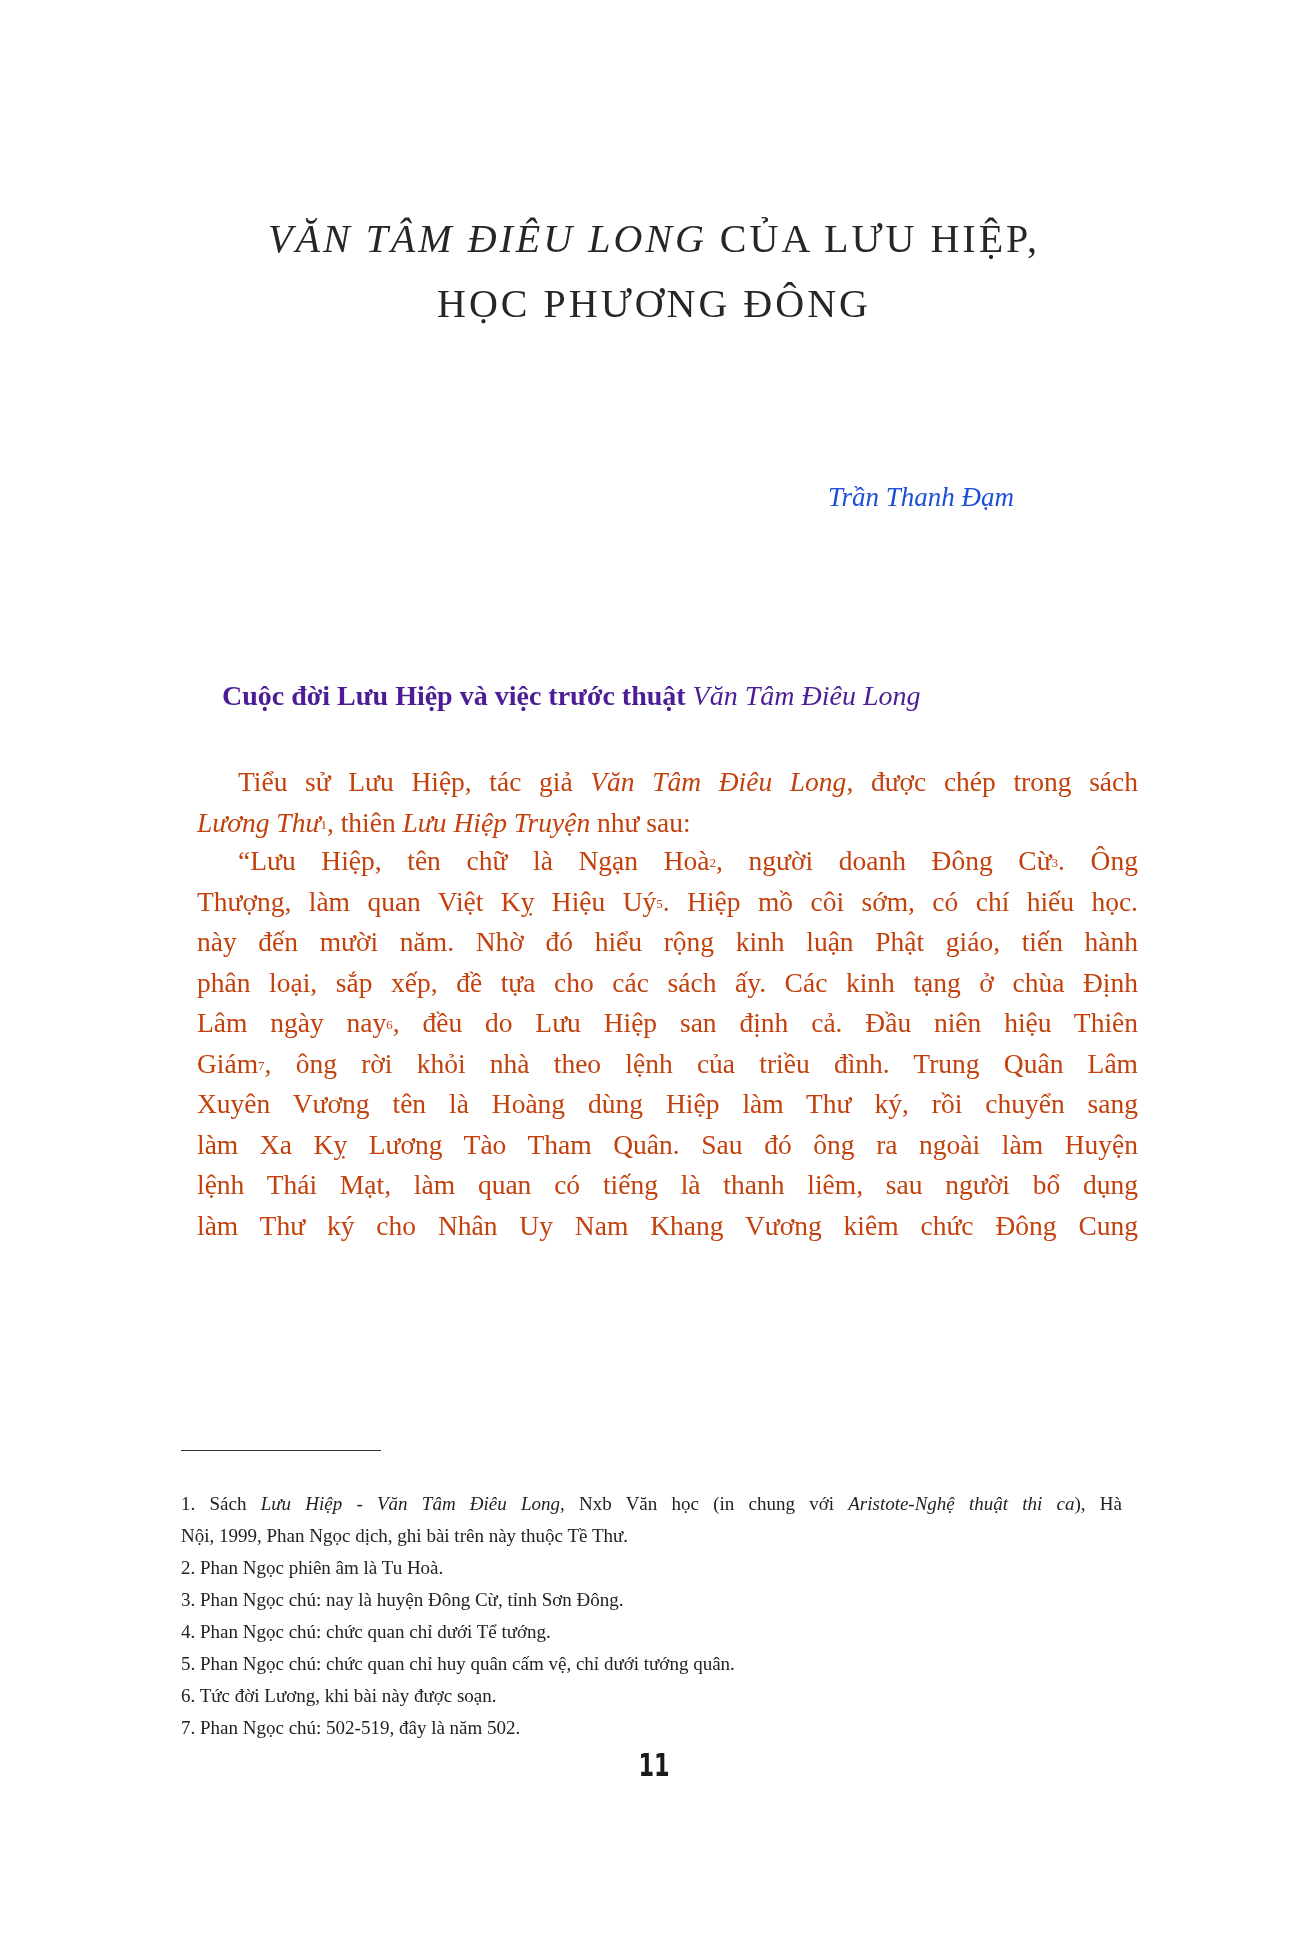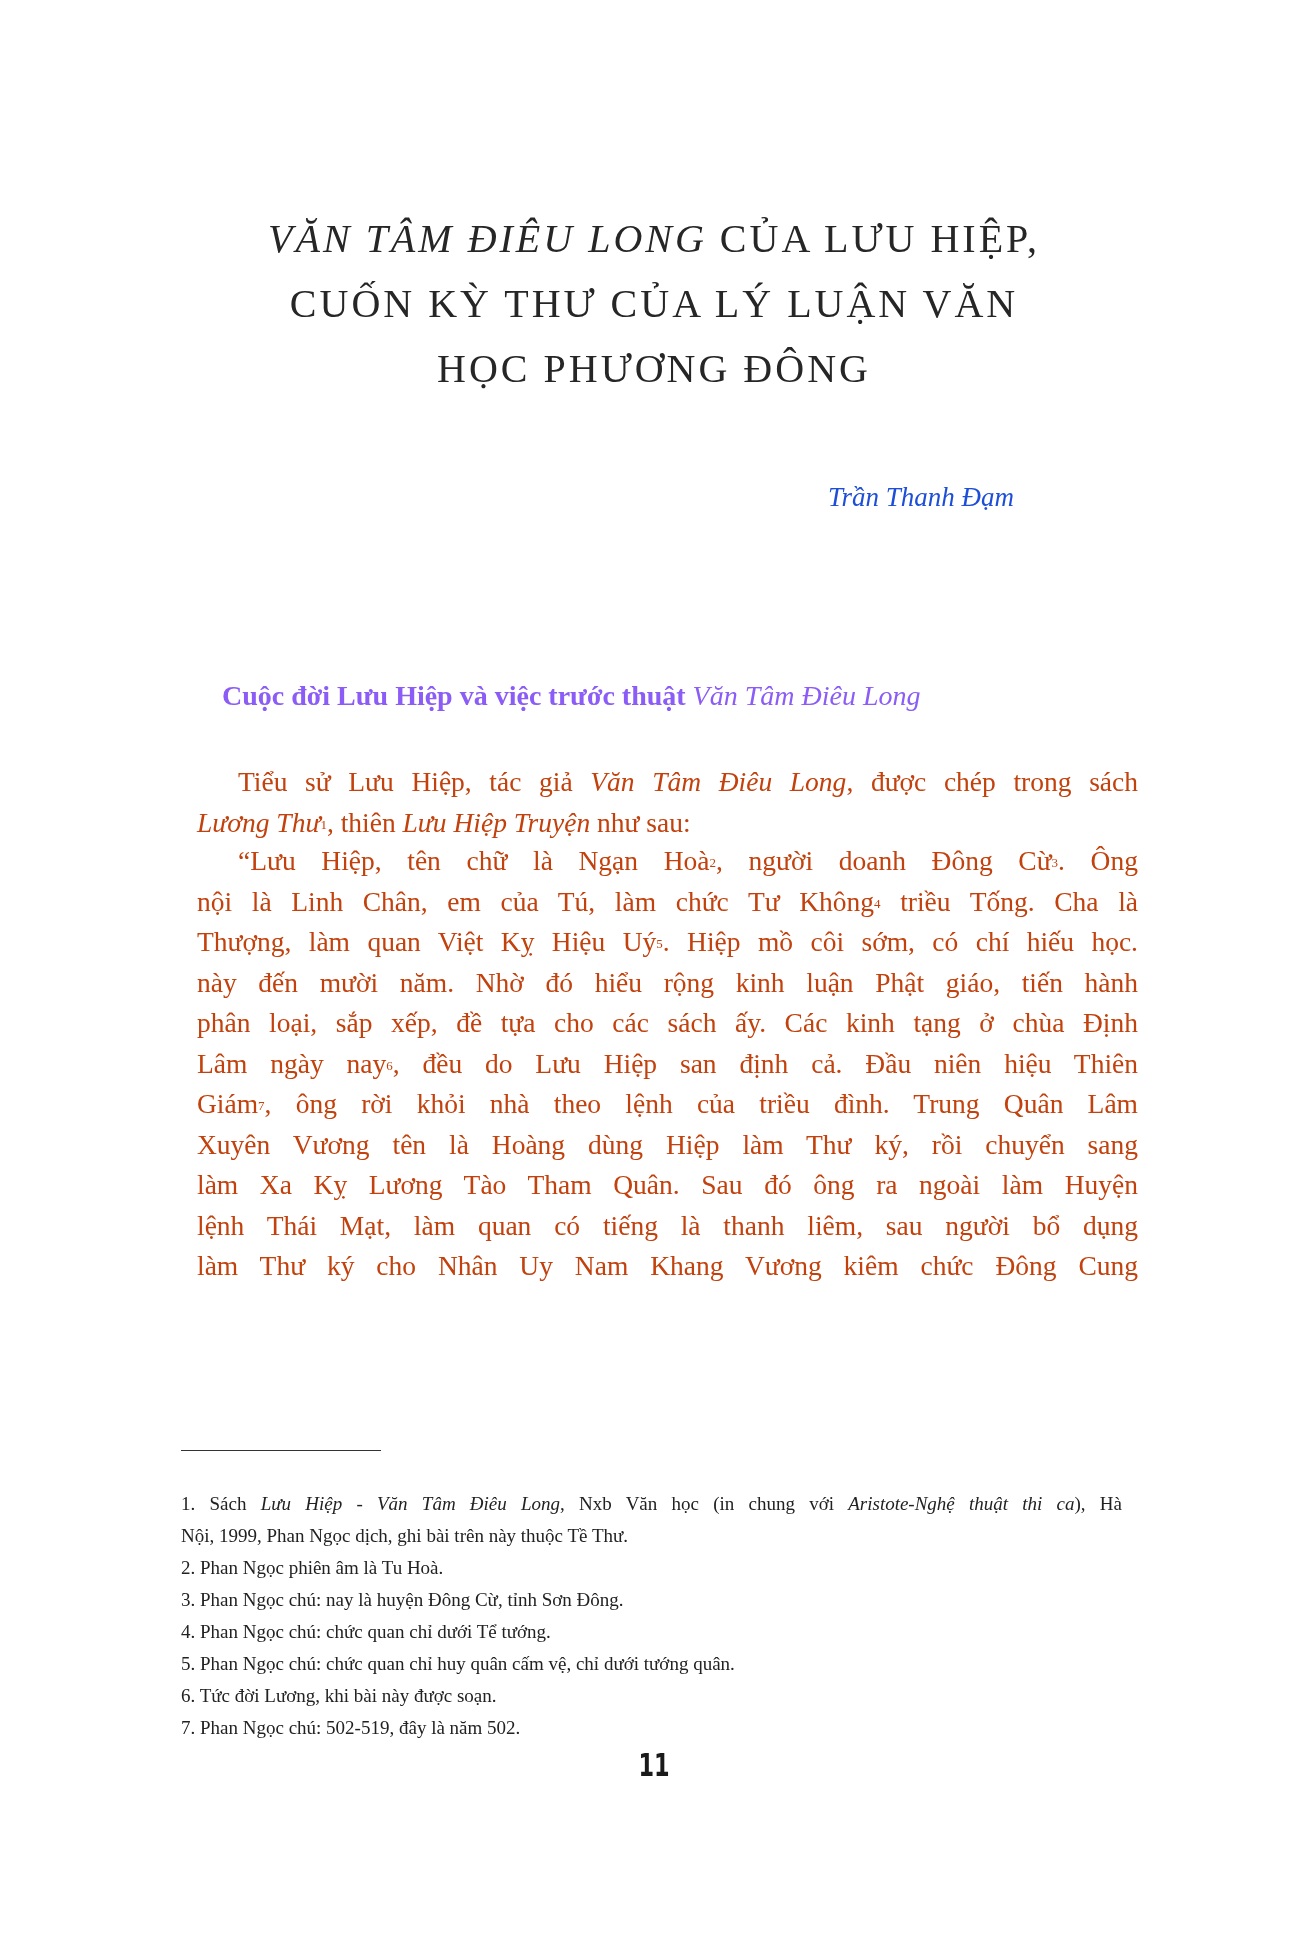--- a/index.html
+++ b/index.html
@@ -44,21 +44,21 @@
       font-style: italic;
       font-size: 27px;
       color: #1d4ed8;
     }
     .section-heading {
       position: absolute;
       left: 222px;
       top: 680px;
       font-size: 28px;
       font-weight: bold;
-      color: #8b5cf6;
+      color: #4c1d95;
       margin: 0;
       white-space: nowrap;
     }
     .section-heading em { font-weight: normal; font-style: italic; }
     .body-text {
       position: absolute;
       left: 181px;
       width: 941px;
       font-size: 27.5px;
       line-height: 40.5px;
@@ -112,36 +112,34 @@
       transform: scaleX(0.7);
     }
   </style>
 </head>
 <body>
 
 <div class="page">
 
   <h1 class="title">
     <span class="line"><em>VĂN TÂM ĐIÊU LONG</em><span> CỦA LƯU HIỆP,</span></span>
-    <span class="line">CUỐN KỲ THƯ CỦA LÝ LUẬN VĂN</span>
     <span class="line">HỌC PHƯƠNG ĐÔNG</span>
   </h1>
 
   <div class="author">Trần Thanh Đạm</div>
 
   <h2 class="section-heading"><span>Cuộc đời Lưu Hiệp và việc trước thuật </span><em>Văn Tâm Điêu Long</em></h2>
 
   <div class="body-text p1">
     <span class="ln indent"><span>Tiểu sử Lưu Hiệp, tác giả </span><em>Văn Tâm Điêu Long</em><span>, được chép trong sách</span></span>
     <span class="ln last"><em>Lương Thư</em><sup>1</sup><span>, thiên </span><em>Lưu Hiệp Truyện</em><span> như sau:</span></span>
   </div>
 
   <div class="body-text p2">
     <span class="ln indent"><span>“Lưu Hiệp, tên chữ là Ngạn Hoà</span><sup>2</sup><span>, người doanh Đông Cừ</span><sup>3</sup><span>. Ông</span></span>
-    <span class="ln"><span>nội là Linh Chân, em của Tú, làm chức Tư Không</span><sup>4</sup><span> triều Tống. Cha là</span></span>
     <span class="ln"><span>Thượng, làm quan Việt Kỵ Hiệu Uý</span><sup>5</sup><span>. Hiệp mồ côi sớm, có chí hiếu học.</span></span>
     <span class="ln">này đến mười năm. Nhờ đó hiểu rộng kinh luận Phật giáo, tiến hành</span>
     <span class="ln">phân loại, sắp xếp, đề tựa cho các sách ấy. Các kinh tạng ở chùa Định</span>
     <span class="ln"><span>Lâm ngày nay</span><sup>6</sup><span>, đều do Lưu Hiệp san định cả. Đầu niên hiệu Thiên</span></span>
     <span class="ln"><span>Giám</span><sup>7</sup><span>, ông rời khỏi nhà theo lệnh của triều đình. Trung Quân Lâm</span></span>
     <span class="ln">Xuyên Vương tên là Hoàng dùng Hiệp làm Thư ký, rồi chuyển sang</span>
     <span class="ln">làm Xa Kỵ Lương Tào Tham Quân. Sau đó ông ra ngoài làm Huyện</span>
     <span class="ln">lệnh Thái Mạt, làm quan có tiếng là thanh liêm, sau người bổ dụng</span>
     <span class="ln">làm Thư ký cho Nhân Uy Nam Khang Vương kiêm chức Đông Cung</span>
   </div>

